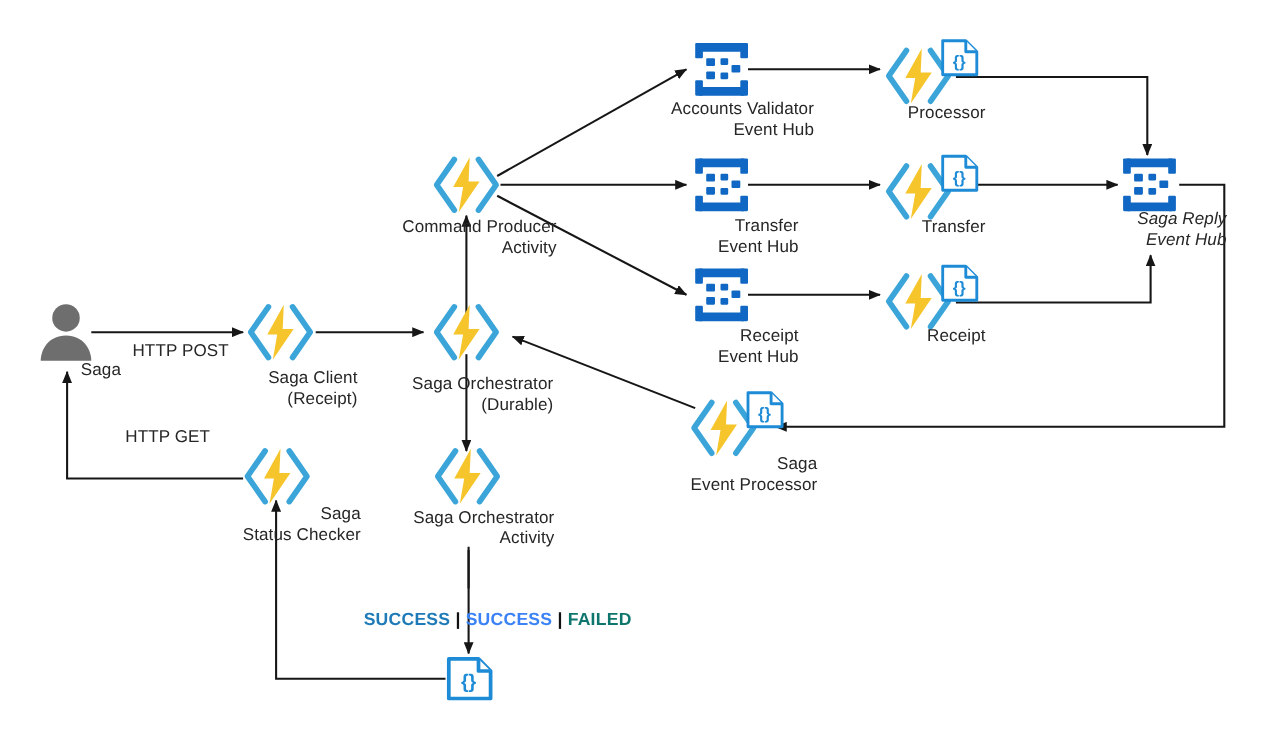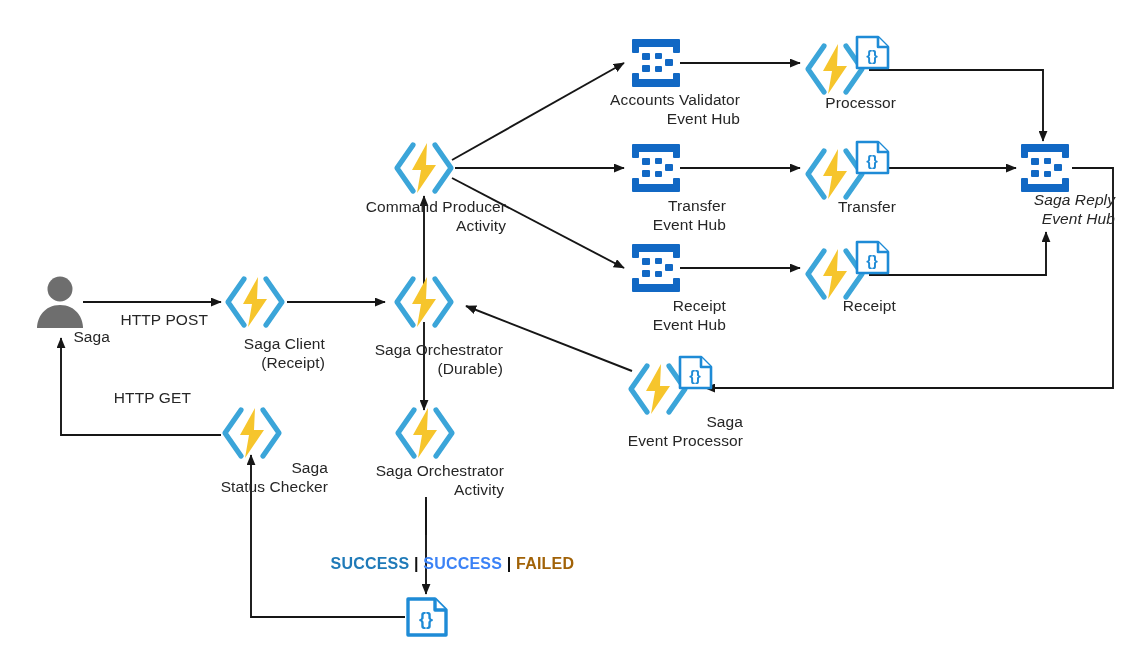--- a/index.html
+++ b/index.html
@@ -74,21 +74,21 @@
 
     <g stroke="#161616" stroke-width="1.9" fill="none">
       <path d="M426,497 L426,535"></path>
     </g>
   </svg>
 
   <div class="label" style="left:88px;top:266px;width:120px;margin-top:44px;">HTTP POST</div>
   <div class="label" style="left:71px;top:388px;width:120px;">HTTP GET</div>
 
   <div class="statusline" style="left:312px;top:537px;">
-    <span style="color:#1F7AB8;">SUCCESS</span><span class="st-sep"> | </span><span style="color:#3b82f6;">SUCCESS</span><span class="st-sep"> | </span><span style="color:#a16207;">FAILED</span>
+    <span style="color:#1F7AB8;">SUCCESS</span><span class="st-sep"> | </span><span style="color:#3b82f6;">SUCCESS</span><span class="st-sep"> | </span><span style="color:#0f766e;">FAILED</span>
   </div>
 
   <div class="node" style="left:28px;top:272px;">
     <svg width="64" height="60">
       <circle cx="32" cy="17" r="12.5" fill="#6E6E6E"></circle>
       <path d="M32,33 C16,33 9,46 9,56 L55,56 C55,46 48,33 32,33 Z" fill="#6E6E6E"></path>
       <path d="M32,33 C26,33 22,39 21,56 L43,56 C42,39 38,33 32,33 Z" fill="#ffffff" opacity="0"></path>
     </svg>
   </div>
   <div class="label" style="left:10px;top:327px;width:100px;">Saga</div>

